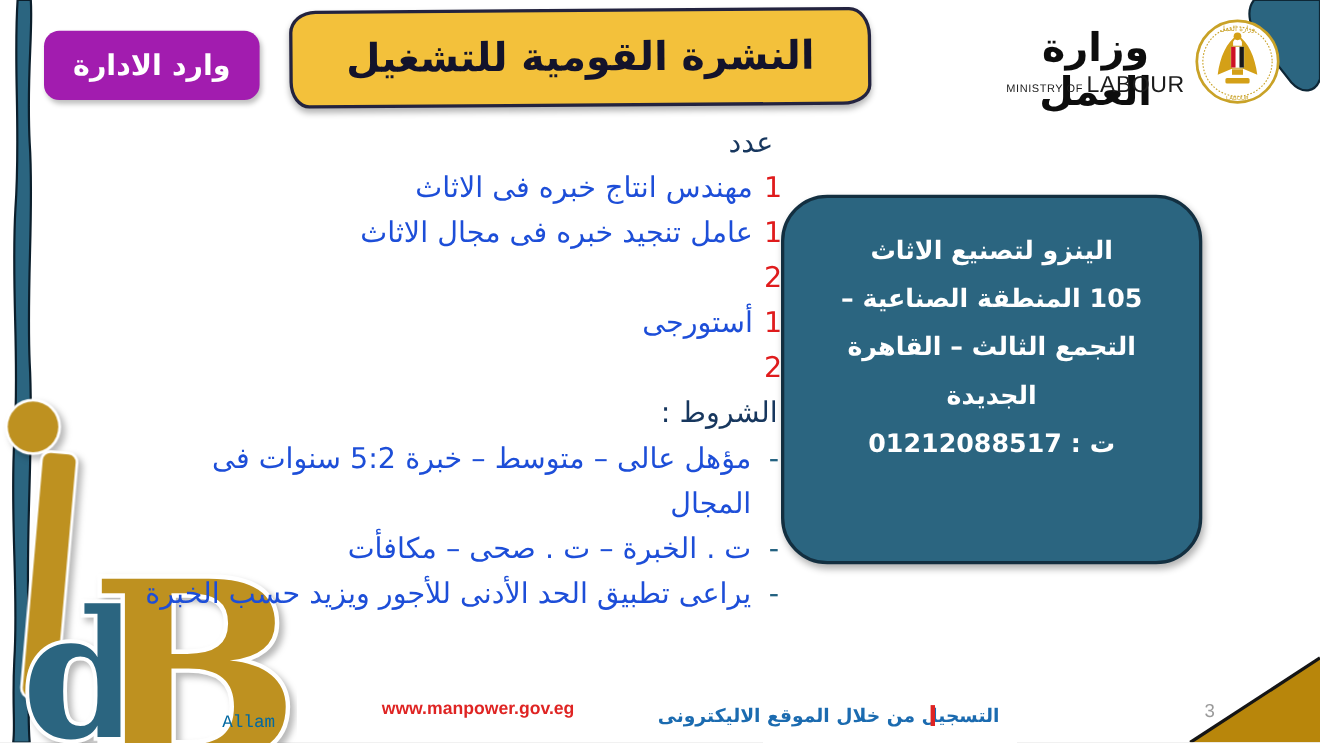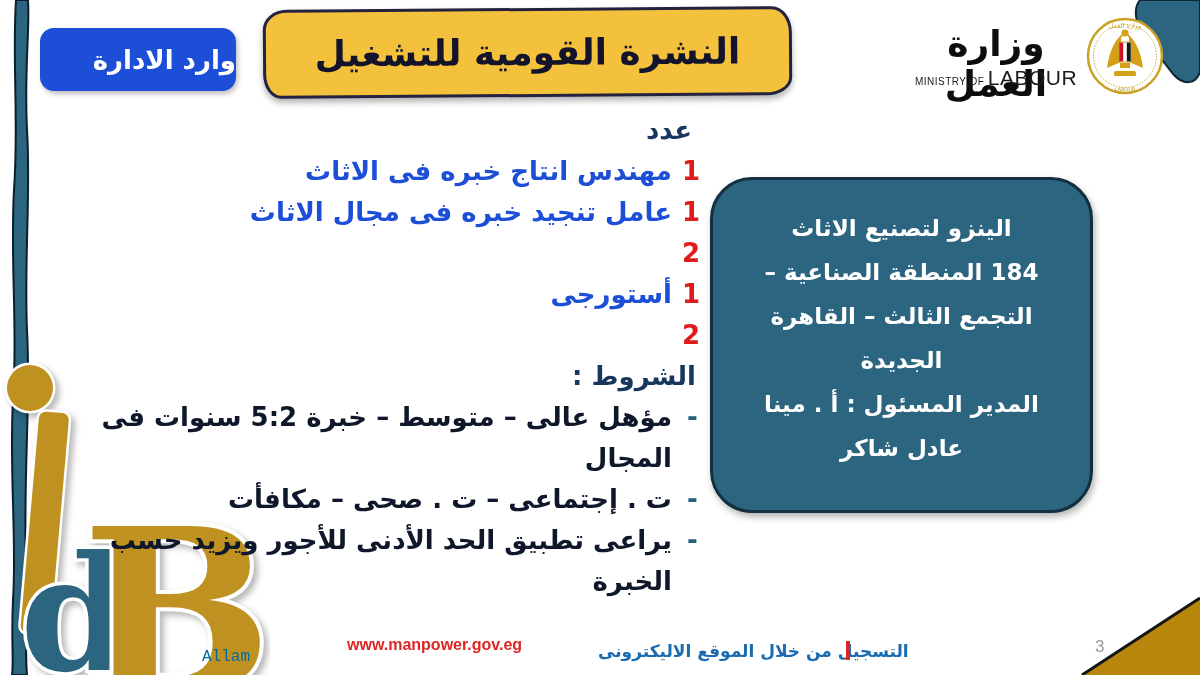--- a/index.html
+++ b/index.html
@@ -8,22 +8,22 @@
     background:#ffffff;overflow:hidden;
     font-family:"DejaVu Sans",sans-serif;
   }
   .abs{position:absolute;}
   
   .deco{z-index:1;}
   .content{z-index:2;}
   
   .badge{
     left:40px;top:28px;width:196px;height:63px;
-    background:#1d4ed8;border-radius:14px;
-    display:flex;align-items:center;justify-content:flex-start;
+    background:#a21caf;border-radius:14px;
+    display:flex;align-items:center;justify-content:center;
     color:#fff;font-weight:bold;font-size:26px;direction:rtl;
     box-shadow:2px 3px 5px rgba(0,0,0,.25);
   }
   .banner{
     left:263px;top:8px;width:523px;height:83px;
     background:#F3C13B;border:3px solid #23233F;
     border-radius:24px 20px 26px 18px / 20px 26px 18px 24px;
     display:flex;align-items:center;justify-content:center;
     transform:rotate(-0.4deg);
     box-shadow:0 4px 6px rgba(0,0,0,.3);
@@ -34,31 +34,31 @@
     color:#0d0d0d;font-weight:bold;font-size:36px;line-height:1.1;direction:rtl;
   }
   .logo-en{
     left:900px;top:66px;width:192px;text-align:center;
     color:#1b1b1b;font-family:"Liberation Sans",sans-serif;white-space:nowrap;
   }
   .logo-en .small{font-size:10px;letter-spacing:.5px;}
   .logo-en .big{font-size:21px;letter-spacing:.5px;}
   
   .joblist{
-    left:95px;top:110px;width:605px;direction:rtl;
-    font-weight:bold;font-size:26px;line-height:41px;
+    left:106px;top:110px;width:605px;direction:rtl;
+    font-weight:normal;font-size:26px;line-height:41px;
   }
   .jl-header{color:#17375E;padding-right:8px;}
   .jl-row{display:flex;gap:10px;align-items:flex-start;}
   .jl-num{color:#E01B1C;flex:none;}
   .jl-text{color:#1d4ed8;}
   .jl-cond-header{color:#17375E;padding-right:4px;}
   .cond-row{display:flex;gap:13px;align-items:flex-start;}
   .cond-dash{color:#226180;flex:none;width:15px;text-align:center;}
-  .cond-text{color:#0f172a;width:572px;flex:none;}
+  .cond-text{color:#1d4ed8;width:572px;flex:none;}
   
   .company{
     left:710px;top:177px;width:383px;height:336px;
     background:#2B6580;border:3px solid #132F40;border-radius:42px;
     box-shadow:2px 4px 7px rgba(0,0,0,.3);
     box-sizing:border-box;padding:26px 22px 0;
     direction:rtl;text-align:center;color:#fff;
     font-weight:bold;font-size:23px;line-height:44px;
   }
   
@@ -155,32 +155,32 @@
     </div>
 
     <div class="jl-cond-header">الشروط :</div>
 
     <div class="cond-row">
       <span class="cond-dash">-</span>
       <span class="cond-text">مؤهل عالى – متوسط  – خبرة 5:2 سنوات فى المجال</span>
     </div>
     <div class="cond-row">
       <span class="cond-dash">-</span>
-      <span class="cond-text">ت . إجتماعى – ت . صحى – مكافأت</span>
+      <span class="cond-text">ت . الخبرة – ت . صحى – مكافأت</span>
     </div>
     <div class="cond-row">
       <span class="cond-dash">-</span>
       <span class="cond-text">يراعى تطبيق الحد الأدنى للأجور ويزيد حسب الخبرة</span>
     </div>
   </div>
 
   <div class="abs content company">
     <div>الينزو لتصنيع الاثاث</div>
-    <div>184 المنطقة الصناعية – التجمع الثالث – القاهرة الجديدة</div>
-    <div>المدير المسئول : أ . مينا عادل شاكر</div>
+    <div>105 المنطقة الصناعية – التجمع الثالث – القاهرة الجديدة</div>
+    <div>ت : 01212088517</div>
   </div>
 
   <div class="abs content footer-url">www.manpower.gov.eg</div>
   <div class="abs content footer-ar">التسجيل من خلال الموقع الاليكترونى</div>
   <div class="abs content footer-tick"></div>
   <div class="abs content watermark">Allam</div>
   <div class="abs content page-num">3</div>
 
 </div>
 

